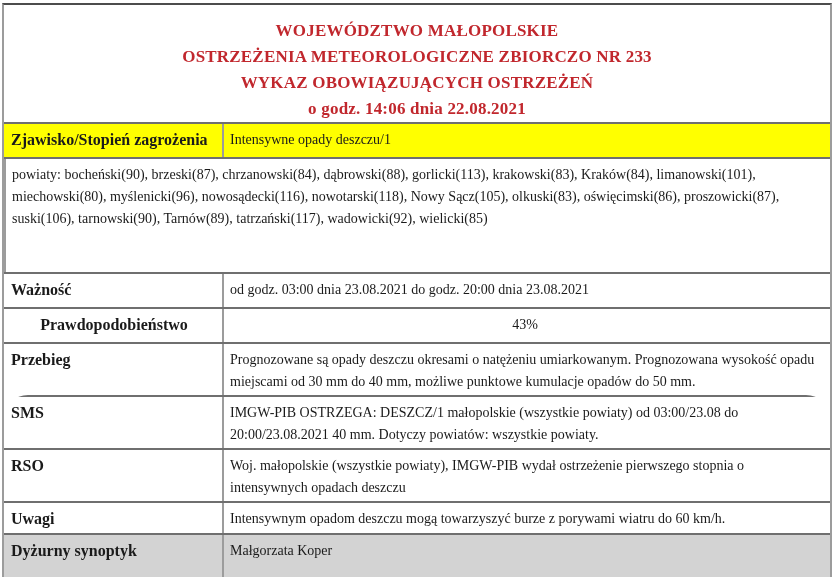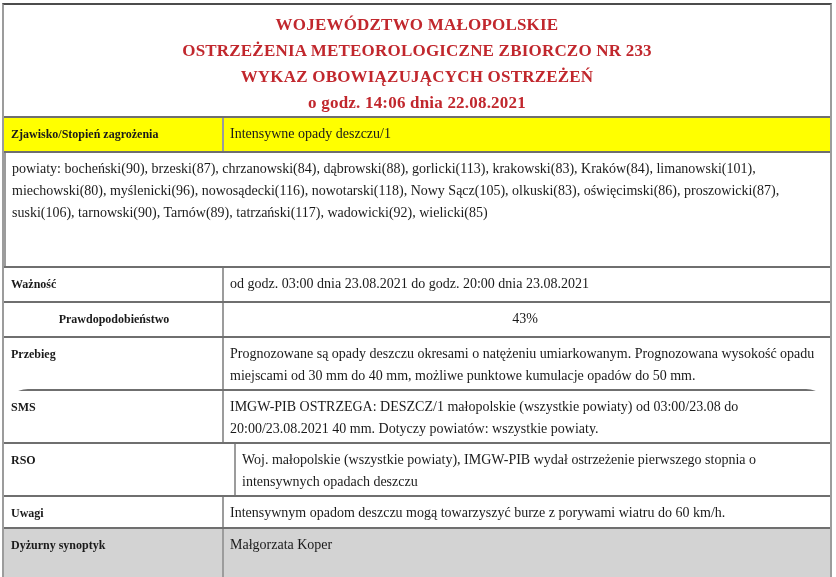--- a/index.html
+++ b/index.html
@@ -14,21 +14,21 @@
   .doc {
     margin: 3px 4px 0 2px;
     border: 2px solid;
     border-color: #4c4c4c #9c9c9c #707070 #9c9c9c;
     background: #ffffff;
   }
   
   .report-header {
     min-height: 109px;
     text-align: center;
-    padding-top: 7px;
+    padding-top: 13px;
     box-sizing: border-box;
     background: #ffffff;
   }
   .header-line {
     color: var(--accent-red, #C1272D);
     font-weight: bold;
     font-size: 17px;
     line-height: 26px;
     letter-spacing: 0.2px;
   }
@@ -37,21 +37,21 @@
     display: flex;
     border-top: 2px solid #6f6f6f;
     background: #ffffff;
   }
   .cell-label {
     flex: 0 0 218px;
     width: 218px;
     box-sizing: border-box;
     padding: 5px 5px 2px 7px;
     font-weight: bold;
-    font-size: 12px;
+    font-size: 16px;
     line-height: 22px;
     color: #1a1a1a;
   }
   .cell-value {
     flex: 1;
     border-left: 2px solid #9c9c9c;
     box-sizing: border-box;
     padding: 5px 10px 2px 6px;
     font-size: 14px;
     line-height: 22px;
@@ -60,21 +60,21 @@
   .bg-yellow .cell-label, .bg-yellow .cell-value { background: var(--highlight-yellow, #FFFF00); }
   .bg-gray .cell-label,  .bg-gray .cell-value  { background: var(--footer-gray, #D3D3D3); }
   .bg-white .cell-label, .bg-white .cell-value { background: #ffffff; }
 
   [data-name="table-row-zjawisko"]            { min-height: 33px; }
   [data-name="table-row-obszar"]              { min-height: 113px; }
   [data-name="table-row-waznosc"]             { min-height: 33px; }
   [data-name="table-row-prawdopodobienstwo"]  { min-height: 33px; text-align: center; }
   [data-name="table-row-przebieg"]            { min-height: 50px; }
   [data-name="table-row-sms"]                 { min-height: 50px; border-radius: 24px; }
-  [data-name="table-row-rso"]                 { min-height: 49px; gap: 12px; }
+  [data-name="table-row-rso"]                 { min-height: 49px; }
   [data-name="table-row-uwagi"]               { min-height: 30px; }
   [data-name="table-row-dyzurny-synoptyk"]    { min-height: 50px; }
 </style>
 </head>
 <body data-name="page">
 
 <div class="doc" data-name="warning-bulletin">
   <div class="report-header" data-name="report-header">
     <div class="header-line" data-name="report-title-voivodeship">WOJEWÓDZTWO MAŁOPOLSKIE</div>
     <div class="header-line" data-name="report-title-bulletin-number">OSTRZEŻENIA METEOROLOGICZNE ZBIORCZO NR 233</div>

